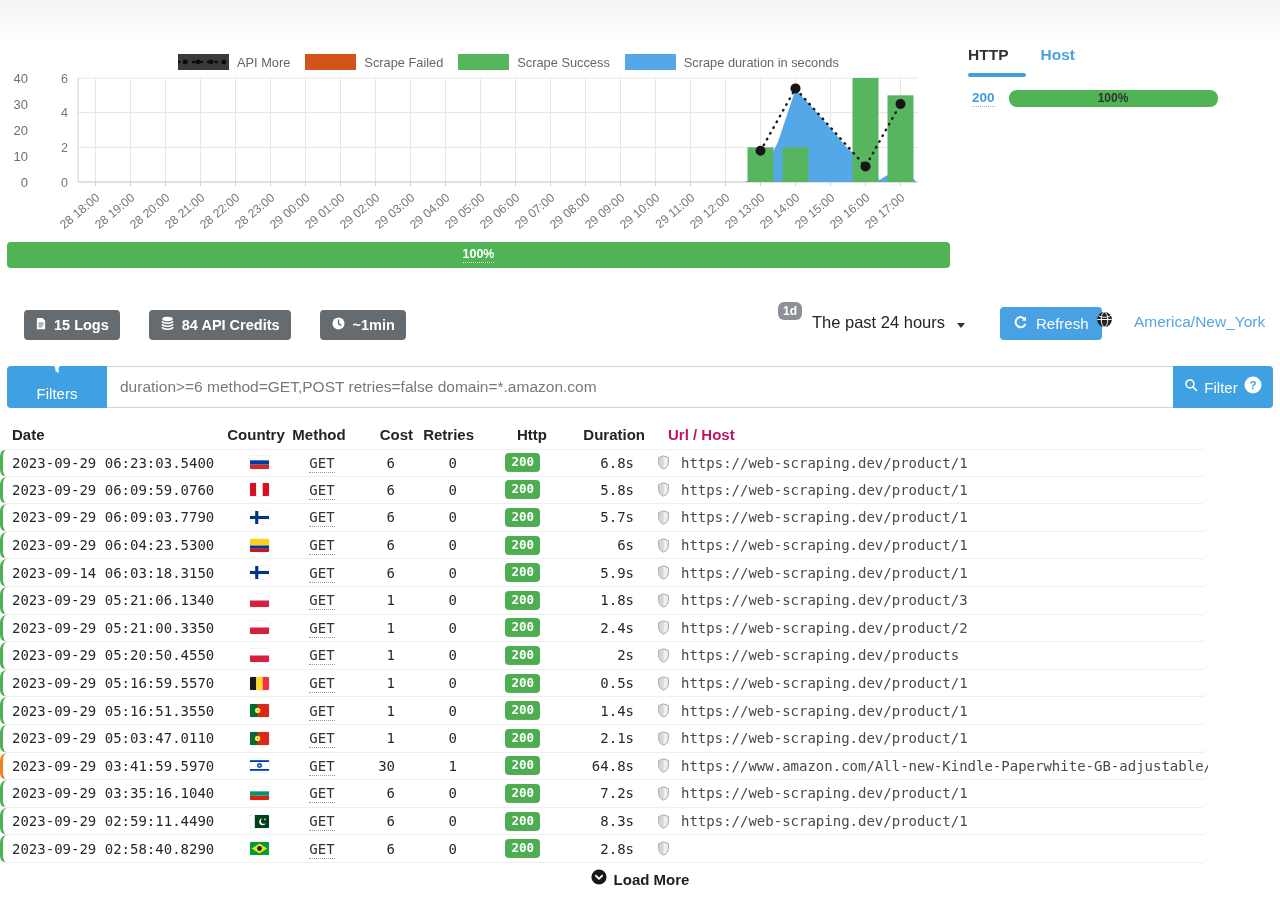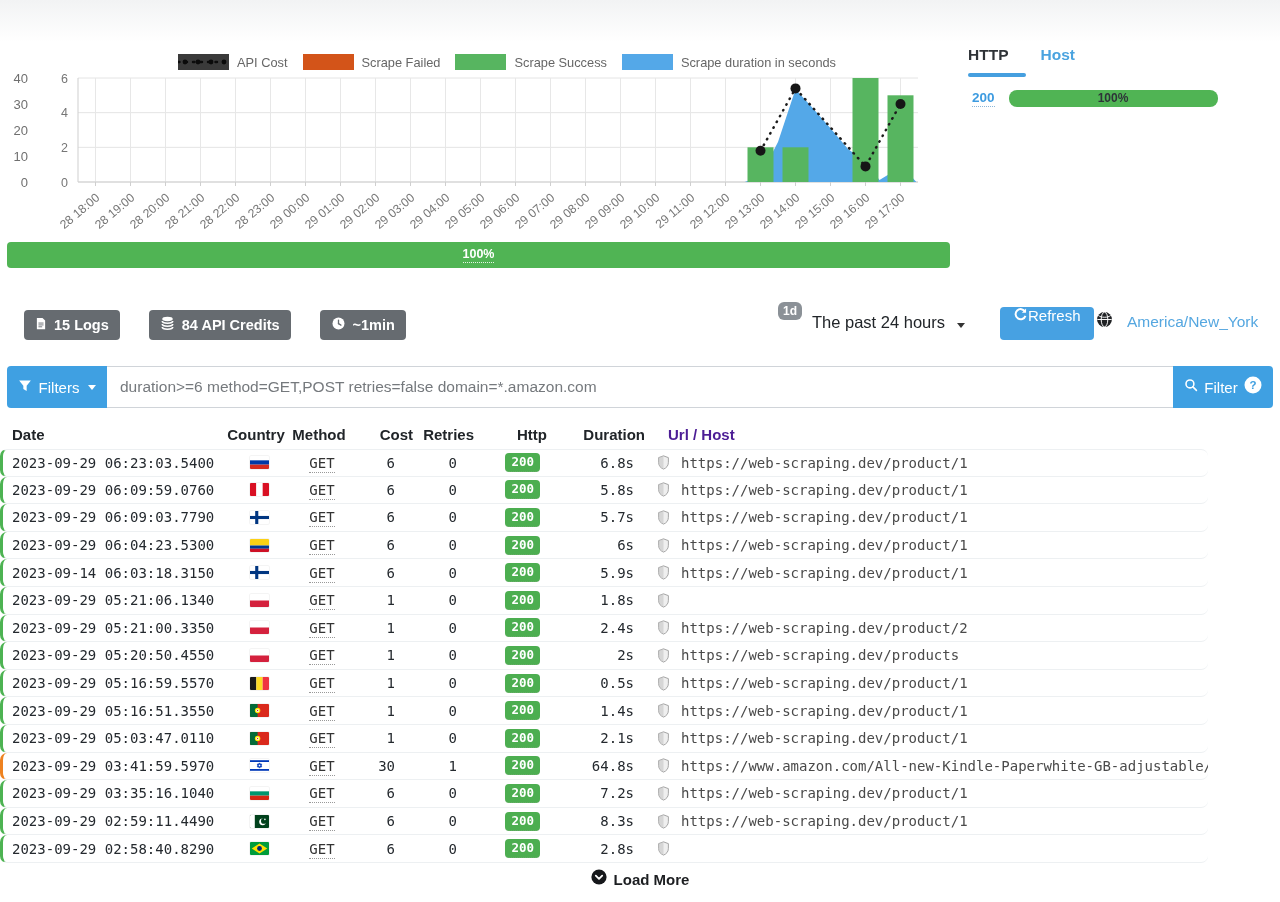--- a/index.html
+++ b/index.html
@@ -38,49 +38,49 @@
   .stats-left { position:absolute; left:24px; top:310px; display:flex; gap:29px; }
   .stat-badge { background:#666b70; color:#fff; border-radius:4px; height:30px; padding:0 11px;
                 display:flex; align-items:center; gap:7px; font-size:14.5px; font-weight:bold; }
   .range-badge { position:absolute; left:778px; top:302px; background:#8b9197; color:#fff;
                  font-size:12px; font-weight:bold; border-radius:6px; padding:2px 5px; }
   .range-label { position:absolute; left:812px; top:313px; font-size:16.5px; color:#212529; cursor:pointer; }
   .caret { display:inline-block; width:0; height:0; border-left:4.5px solid transparent;
            border-right:4.5px solid transparent; border-top:5.5px solid #333; margin-left:12px; }
   .refresh-btn { position:absolute; left:1000px; top:307px; height:33px; background:#47a1e2;
                  border:none; color:#fff; border-radius:4px; padding:0 13px; font-size:15px;
-                 display:flex; gap:0; cursor:pointer; font-family:inherit; }
-  .tz { position:absolute; left:1096px; top:311px; display:flex; align-items:center; gap:14px; }
+                 display:flex; align-items:center; gap:8px; cursor:pointer; font-family:inherit; }
+  .tz { position:absolute; left:1096px; top:311px; display:flex; align-items:center; gap:21px; }
   .tz a { color:#55a7e0; font-size:15.5px; text-decoration:none; }
 
   
   .filter-row { position:absolute; left:7px; top:366px; width:1266px; height:42px; display:flex; }
   .filters-btn { width:100px; background:#3fa0e2; color:#fff; border:none; border-radius:4px 0 0 4px;
                  font-size:15px; display:flex; align-items:center; justify-content:center; gap:7px;
-                 cursor:pointer; font-family:inherit; }
+                 cursor:pointer; font-family:inherit;flex-direction:column; }
   .filters-btn .caret { border-top-color:#fff; margin-left:2px; }
   .filter-input { flex:1; border:1px solid #d0d4d9; border-left:none; border-right:none;
                   font-size:15.5px; color:#75797d; padding:0 13px; outline:none;
                   font-family:"Liberation Sans", sans-serif; background:#fff; }
   .filter-btn-block { width:100px; background:#3fa0e2; border-radius:0 4px 4px 0; display:flex;
                       align-items:center; justify-content:center; gap:6px; cursor:pointer; }
   .filter-btn-block .fb-label { color:#fff; font-size:15px; }
 
   
   .logtable { position:absolute; left:0; top:419px; width:1208px; }
   .thead, .trow { display:grid; grid-template-columns:227px 58px 68px 60px 65px 75px 92px 30px 1fr;
                   align-items:center; }
   .thead { height:30px; font-size:15px; font-weight:bold; color:#212529; }
   .h-date { padding-left:12px; }
   .h-country, .h-method { text-align:center; }
   .h-cost { text-align:right; }
   .h-retries { text-align:right; padding-right:4px; }
   .h-http { text-align:right; padding-right:6px; }
   .h-duration { text-align:right; }
-  .h-url { grid-column:8 / 10; padding-left:23px; color:#4c1d95; cursor:pointer; }
+  .h-url { grid-column:8 / 10; padding-left:23px; color:#be185d; cursor:pointer; }
   .trow { height:27.6px; border-left:3px solid #4db352; border-bottom:1px solid #edf0f2;
           font-family:"DejaVu Sans Mono", monospace; font-size:14px; white-space:nowrap; overflow:hidden;border-radius:7px; }
   .trow:first-of-type { border-top:1px solid #edf0f2; }
   .trow.warn { border-left-color:#ee8220; }
   .c-date { padding-left:9px; color:#24292e; overflow:hidden; }
   .c-flag { display:flex; justify-content:center; align-items:center; }
   .c-flag svg { box-shadow:0 0 1px rgba(0,0,0,.45); border-radius:1px; }
   .c-method { text-align:center; }
   .c-method a { color:#333; text-decoration:none; border-bottom:1px dotted #999; padding-bottom:1px; }
   .c-cost { text-align:right; padding-right:21px; color:#24292e; }
@@ -106,21 +106,21 @@
   <div class="legend" id="legend">
       <span class="legend-item">
         <span class="sw"><svg width="51" height="16">
             <rect width="51" height="16" fill="#3a3a3a"></rect>
             <line x1="0" y1="8" x2="51" y2="8" stroke="#0c0c0c" stroke-width="2.4" stroke-dasharray="1.5 6" stroke-linecap="round"></line>
             <circle cx="7" cy="8" r="2.4" fill="#0a0a0a"></circle>
             <circle cx="20" cy="8" r="2.4" fill="#0a0a0a"></circle>
             <circle cx="33" cy="8" r="2.4" fill="#0a0a0a"></circle>
             <circle cx="46" cy="8" r="2.4" fill="#0a0a0a"></circle>
           </svg></span>
-        <span class="lbl">API Cost</span>
+        <span class="lbl">API More</span>
       </span>
       <span class="legend-item">
         <span class="sw"><svg width="51" height="16">
             <rect width="51" height="16" fill="#d35419"></rect>
           </svg></span>
         <span class="lbl">Scrape Failed</span>
       </span>
       <span class="legend-item">
         <span class="sw"><svg width="51" height="16">
             <rect width="51" height="16" fill="#57b560"></rect>
@@ -477,20 +477,21 @@
       <span class="c-http">
             <a href="#" class="badge-200">200</a>
           </span>
       <span class="c-duration">1.8s</span>
       <span class="c-shield">
             <svg viewBox="0 0 16 18" width="13" height="15">
               <path d="M8 .8 14 3v6c0 4-2.6 6.9-6 8.1C4.6 15.9 2 13 2 9V3Z" fill="#efefef" stroke="#9a9a9a" stroke-width="1.1"></path>
               <path d="M8 .8 2 3v6c0 4 2.6 6.9 6 8.1z" fill="#c4c4c4" opacity=".6"></path>
             </svg>
           </span>
+      <span class="c-url"><a href="#">https://web-scraping.dev/product/3</a></span>
     </div>
         <div class="trow">
       <span class="c-date">2023-09-29 05:21:00.3350</span>
       <span class="c-flag" title="pl">
             <svg viewBox="0 0 19 13" width="19" height="13">
               <rect width="19" height="6.5" fill="#fff"></rect>
               <rect y="6.5" width="19" height="6.5" fill="#d4213d"></rect>
             </svg>
           </span>
       <span class="c-method"><a href="#">GET</a></span>

